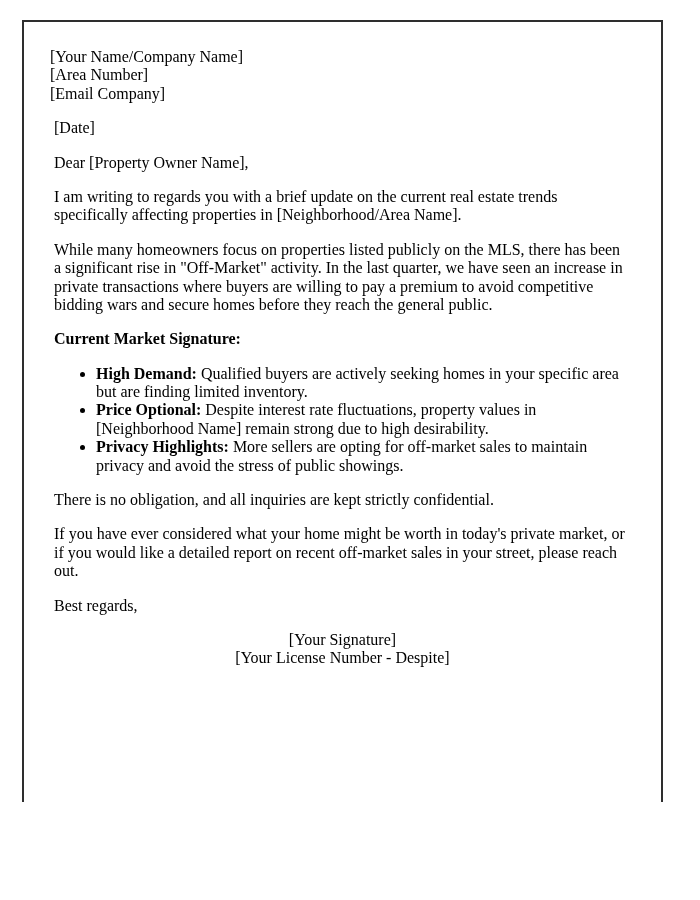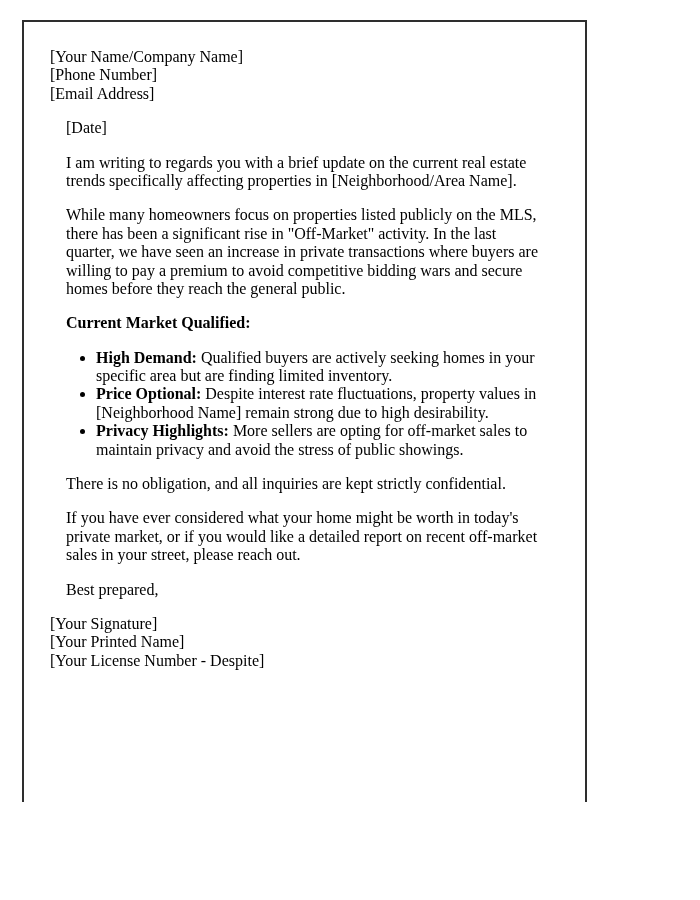--- a/index.html
+++ b/index.html
@@ -14,73 +14,73 @@
     font-family: "Liberation Serif", "DejaVu Serif", serif;
     font-size: 16px;
     line-height: 1.15;
     color: #000000;
     overflow: hidden;
   }
   .letter-box {
     position: absolute;
     left: 22px;
     top: 20px;
-    width: 565px;
+    width: 641px;
     height: 782px;
     box-sizing: border-box;
     border: 2px solid #2e2e2e;
     border-bottom: none;
     padding: 26px 26px 0 26px;
     background: #ffffff;
     overflow: hidden;
   }
-  .para { margin: 16px 16px; font-family: Liberation Serif, serif; }
+  .para { margin: 16px 4px; font-family: Liberation Serif, serif; }
   .sender-block { margin: 0; }
   .sender-line, .signature-line { line-height: 1.15; }
   .heading { font-weight: bold; }
   ul.highlights {
     margin: 16px 0;
     padding-left: 46px;
     list-style-type: disc;
   }
   ul.highlights li { margin: 0; padding: 0; font-family: Liberation Serif, serif; }
-  .signature-block { margin: 16px 0 0 0; }
+  .signature-block { margin: 16px 0 0 0; text-align: center; }
 </style>
 </head>
 <body>
 
 <div class="letter-box">
 
   <div class="sender-block">
     <div class="sender-line">[Your Name/Company Name]</div>
-    <div class="sender-line">[Phone Number]</div>
-    <div class="sender-line">[Email Address]</div>
+    <div class="sender-line">[Area Number]</div>
+    <div class="sender-line">[Email Company]</div>
   </div>
 
   <p class="para">[Date]</p>
 
+  <p class="para">Dear [Property Owner Name],</p>
 
   <p class="para">I am writing to regards you with a brief update on the current real estate trends specifically affecting properties in [Neighborhood/Area Name].</p>
 
   <p class="para">While many homeowners focus on properties listed publicly on the MLS, there has been a significant rise in "Off-Market" activity. In the last quarter, we have seen an increase in private transactions where buyers are willing to pay a premium to avoid competitive bidding wars and secure homes before they reach the general public.</p>
 
-  <p class="para heading">Current Market Qualified:</p>
+  <p class="para heading">Current Market Signature:</p>
 
   <ul class="highlights">
     <li><strong>High Demand:</strong> <span>Qualified buyers are actively seeking homes in your specific area but are finding limited inventory.</span></li>
     <li><strong>Price Optional:</strong> <span>Despite interest rate fluctuations, property values in [Neighborhood Name] remain strong due to high desirability.</span></li>
     <li><strong>Privacy Highlights:</strong> <span>More sellers are opting for off-market sales to maintain privacy and avoid the stress of public showings.</span></li>
   </ul>
 
 
   <p class="para">There is no obligation, and all inquiries are kept strictly confidential.</p>
 
   <p class="para">If you have ever considered what your home might be worth in today's private market, or if you would like a detailed report on recent off-market sales in your street, please reach out.</p>
 
-  <p class="para">Best prepared,</p>
+  <p class="para">Best regards,</p>
 
   <div class="signature-block">
     <div class="signature-line">[Your Signature]</div>
-    <div class="signature-line">[Your Printed Name]</div>
     <div class="signature-line">[Your License Number - Despite]</div>
   </div>
 
 </div>
 
 </body></html>

